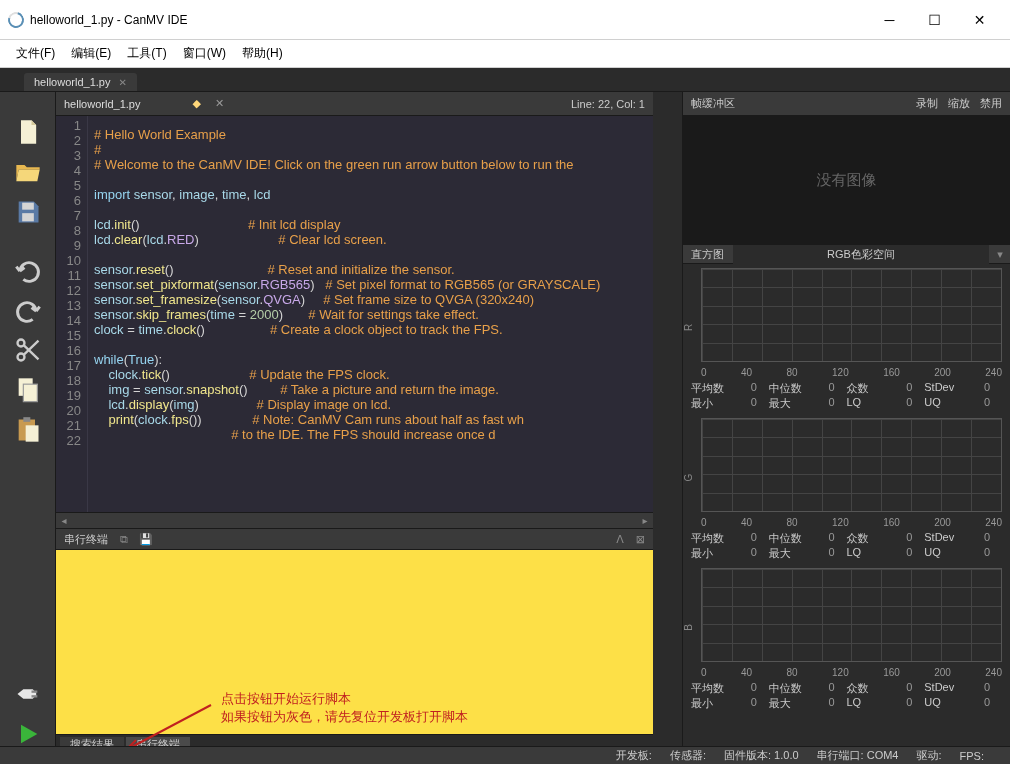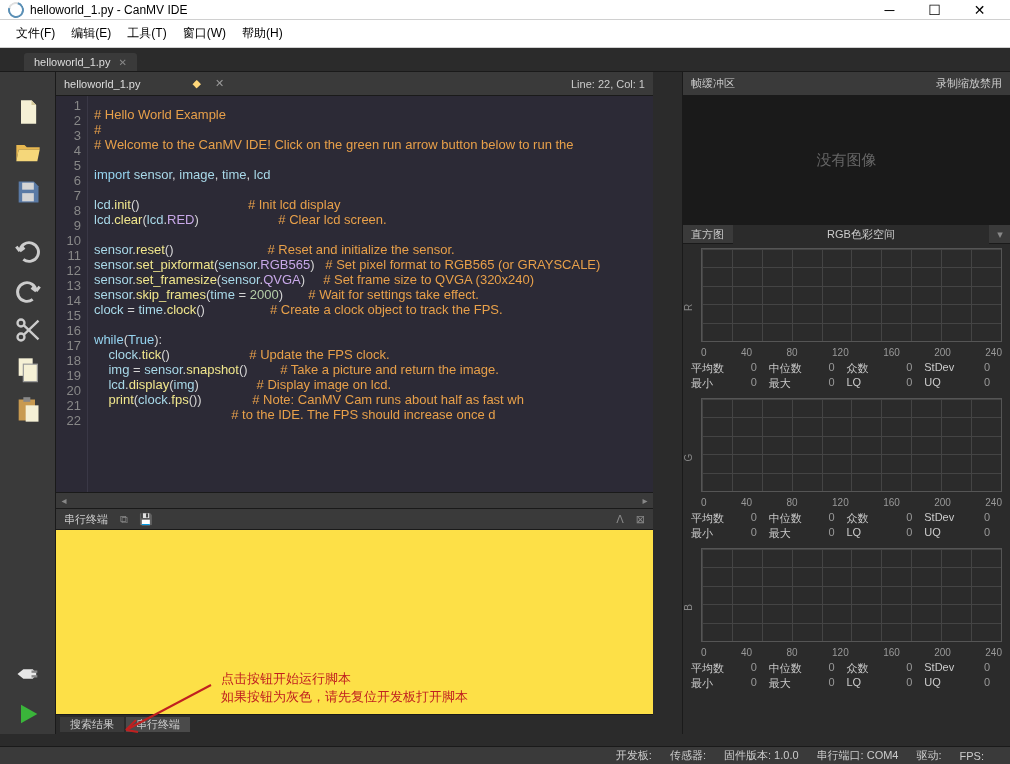--- a/index.html
+++ b/index.html
@@ -1,17 +1,17 @@
 <!DOCTYPE html>
 <html><head>
 <meta charset="utf-8">
 <style>
 * { margin:0; padding:0; box-sizing:border-box; font-family:"Microsoft YaHei","Segoe UI",sans-serif; }
 body { width:1010px; height:764px; background:#2b2b2b; color:#ccc; font-size:12px; overflow:hidden; position:relative; }
-.titlebar { height:20px; background:#fff; color:#000; display:flex; align-items:center; padding:0 8px; border-bottom:1px solid #d0d0d0; }
+.titlebar { height:40px; background:#fff; color:#000; display:flex; align-items:center; padding:0 8px; border-bottom:1px solid #d0d0d0; }
 .titlebar .logo { width:16px; height:16px; border:2px solid #5a8fb5; border-radius:50%; margin-right:6px; border-top-color:#e0e0e0; transform:rotate(-30deg); }
 .titlebar .title { flex:1; font-size:12px; }
 .titlebar .winbtn { width:45px; height:30px; display:flex; align-items:center; justify-content:center; font-size:14px; color:#000; }
 .menubar { height:28px; background:#fff; display:flex; align-items:center; padding:0 8px; font-size:12px; color:#000; border-bottom:1px solid #d0d0d0; }
 .menubar .mitem { padding:4px 8px; }
 .tabstrip { height:24px; background:#2b2b2b; display:flex; align-items:flex-end; padding-left:24px; border-bottom:1px solid #1a1a1a; }
 .tabstrip .tab { background:#3a3a3a; color:#ddd; padding:3px 10px; font-size:11px; display:flex; align-items:center; gap:8px; border-top-left-radius:3px; border-top-right-radius:3px; }
 .tabstrip .tab .x { color:#888; font-size:10px; }
 .main { display:flex; height:calc(100% - 32px - 28px - 24px - 18px); }
 .sidebar { width:56px; background:#3a3a3a; display:flex; flex-direction:column; padding-top:20px; border-right:1px solid #1a1a1a; }
@@ -45,21 +45,21 @@
 .termhdr .sp { flex:1; }
 .term { height:184px; background:#fde047; position:relative; }
 .annot { position:absolute; left:165px; top:140px; color:#c02020; font-size:13px; line-height:18px; }
 .arrow-svg { position:absolute; left:60px; top:150px; }
 .termtabs { height:20px; background:#2b2b2b; display:flex; align-items:center; padding-left:4px; font-size:11px; gap:2px; border-top:1px solid #1a1a1a; }
 .termtabs .tt { padding:0 10px; background:#3a3a3a; color:#ccc; }
 .termtabs .tt.act { background:#4a4a4a; }
 .right { width:328px; background:#2b2b2b; border-left:1px solid #1a1a1a; display:flex; flex-direction:column;margin-left:29px; }
 .rhdr { height:24px; background:#3a3a3a; display:flex; align-items:center; padding:0 8px; font-size:11px; justify-content:space-between; border-bottom:1px solid #1a1a1a; }
 .rhdr .lbl { color:#ccc; }
-.rhdr .acts { display:flex; gap:0; }
+.rhdr .acts { display:flex; gap:10px; }
 .preview { height:128px; background:#1a1a1a; display:flex; align-items:center; justify-content:center; color:#666; font-size:15px; }
 .histhdr { height:20px; background:#3a3a3a; display:flex; align-items:center; font-size:11px; border-top:1px solid #1a1a1a; border-bottom:1px solid #1a1a1a; }
 .histhdr .lbl { padding:0 8px; color:#ccc;border-radius:6px; }
 .histhdr .sel { flex:1; text-align:center; background:#2b2b2b; margin:1px; padding:2px; }
 .histhdr .dd { width:20px; text-align:center; color:#888; }
 .restitle { text-align:center; font-size:11px; color:#ccc; padding:3px; }
 .chart { height:116px; position:relative; margin:0 4px; }
 .chart .ylabel { position:absolute; left:-2px; top:50%; transform:rotate(-90deg); transform-origin:center; font-size:10px; color:#888; }
 .chart .grid { position:absolute; left:14px; right:4px; top:4px; bottom:18px; border:1px solid #555; background-image:repeating-linear-gradient(to right,#444 0,#444 1px,transparent 1px,transparent 10%),repeating-linear-gradient(to bottom,#444 0,#444 1px,transparent 1px,transparent 20%); }
 .chart .xaxis { position:absolute; left:14px; right:4px; bottom:2px; display:flex; justify-content:space-between; font-size:10px; color:#999; }

